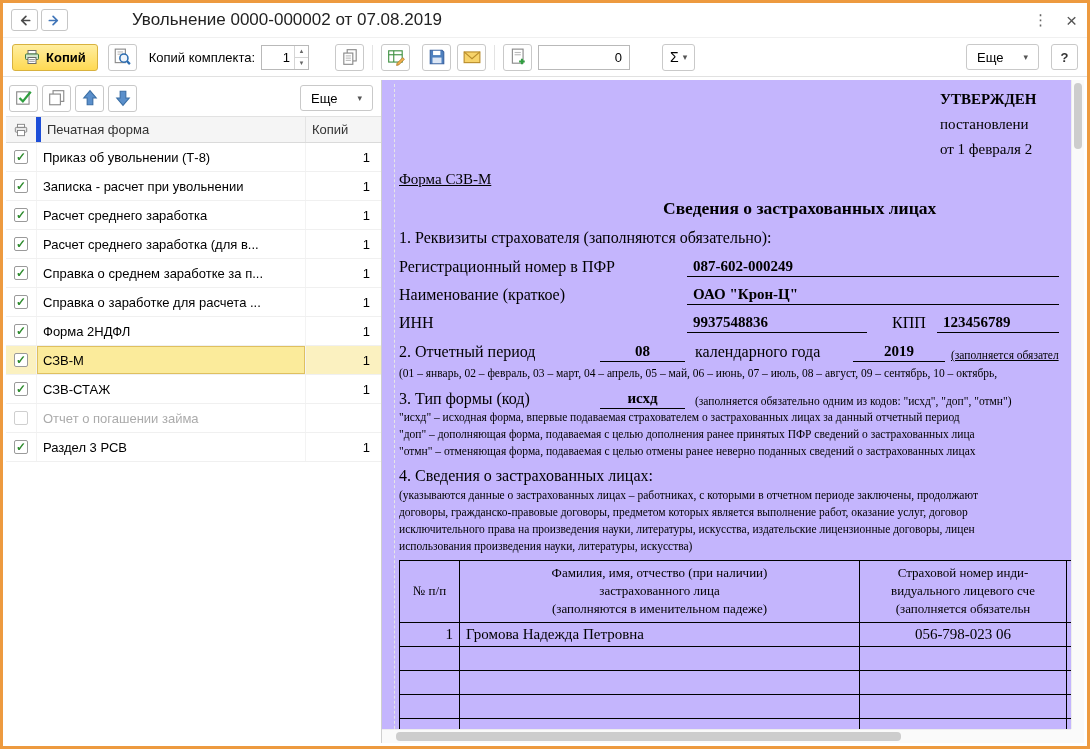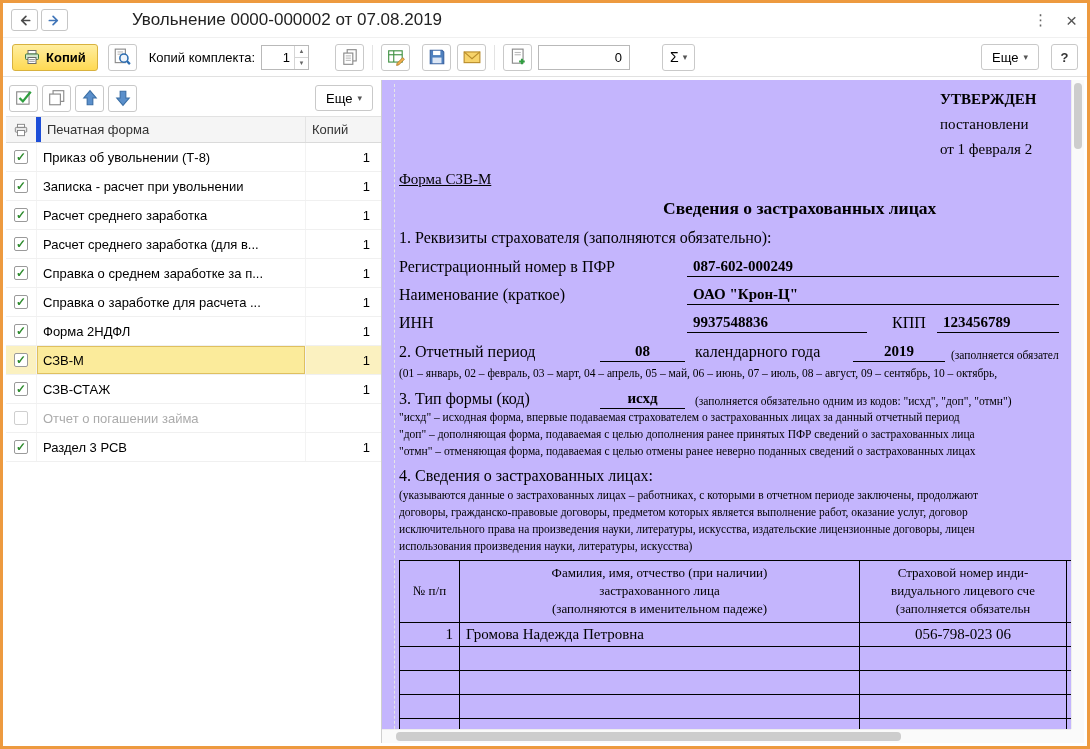--- a/index.html
+++ b/index.html
@@ -39,21 +39,21 @@
   .spin-btns span { flex:1; display:flex; align-items:center; justify-content:center;
     font-size:6px; color:#666; cursor:pointer; }
   .spin-btns span:first-child { border-bottom:1px solid #d5d5d5; }
   .sep { width:1px; height:25px; background:#e3e3e3; margin:0 8px; }
   .num-input { width:92px; height:25px; border:1px solid #b9b9b9; background:#fff;
     display:flex; align-items:center; justify-content:flex-end; padding:0 7px; font-size:13px; }
   .btn-sigma { height:27px; padding:0 7px; border:1px solid #c9c9c9; border-radius:3px; background:#fff;
     display:flex; align-items:center; gap:4px; font-size:14px; cursor:pointer; }
   .dd-arrow { font-size:9px; color:#555; }
   .btn-more { height:26px; padding:0 10px; border:1px solid #c9c9c9; border-radius:3px; background:#fff;
-    display:flex; align-items:center; gap:5px; font-size:13px; cursor:pointer; }
+    display:flex; align-items:center; gap:20px; font-size:13px; cursor:pointer; }
   .btn-help { width:27px; height:26px; border:1px solid #c9c9c9; border-radius:3px; background:#fff;
     display:flex; align-items:center; justify-content:center; font-size:13px; font-weight:bold; color:#333; cursor:pointer; }
   
   .content { position:absolute; left:3px; right:3px; top:77px; bottom:3px; display:flex; background:#fff; }
   .left-panel { width:376px; border-right:1px solid #cfcfcf; display:flex; flex-direction:column; background:#fff; }
   .left-toolbar { height:36px; display:flex; align-items:center; gap:4px; padding:0 3px; }
   .left-toolbar .btn-more { margin-left:auto; margin-right:5px; }
   .ltable-header { height:27px; display:flex; align-items:center; background:#f5f5f5;
     border-top:1px solid #e2e2e2; border-bottom:1px solid #dadada; color:#333; }
   .hc1 { width:30px; display:flex; align-items:center; justify-content:center; }
@@ -357,21 +357,21 @@
 
         <div class="abs t16" style="left:4px; top:230px;">ИНН</div>
         <div class="fld left" style="left:292px; top:227px; width:180px;">9937548836</div>
         <div class="abs t16" style="left:497px; top:230px;">КПП</div>
         <div class="fld left" style="left:542px; top:227px; width:122px;">123456789</div>
 
         <div class="abs t16" style="left:4px; top:259px;">2. Отчетный период</div>
         <div class="fld center" style="left:205px; top:256px; width:85px;">08</div>
         <div class="abs t16" style="left:300px; top:259px;">календарного года</div>
         <div class="fld center" style="left:458px; top:256px; width:92px;">2019</div>
-        <div class="abs small" style="left:556px; top:265px;">(заполняется обязател</div>
+        <div class="abs small" style="left:556px; top:265px;text-decoration:underline;">(заполняется обязател</div>
 
         <div class="abs small" style="left:4px; top:283px;">(01 – январь, 02 – февраль, 03 – март, 04 – апрель, 05 – май, 06 – июнь, 07 – июль, 08 – август, 09 – сентябрь, 10 – октябрь,</div>
 
         <div class="abs t16" style="left:4px; top:306px;">3. Тип формы (код)</div>
         <div class="fld center" style="left:205px; top:303px; width:85px;">исхд</div>
         <div class="abs small" style="left:300px; top:311px;">(заполняется обязательно одним из кодов: "исхд", "доп", "отмн")</div>
 
         <div class="abs small" style="left:4px; top:327px;">"исхд" – исходная форма, впервые подаваемая страхователем о застрахованных лицах за данный отчетный период</div>
         <div class="abs small" style="left:4px; top:344px;">"доп" – дополняющая форма, подаваемая с целью дополнения ранее принятых ПФР сведений о застрахованных лица</div>
         <div class="abs small" style="left:4px; top:361px;">"отмн" – отменяющая форма, подаваемая с целью отмены ранее неверно поданных сведений о застрахованных лицах</div>

